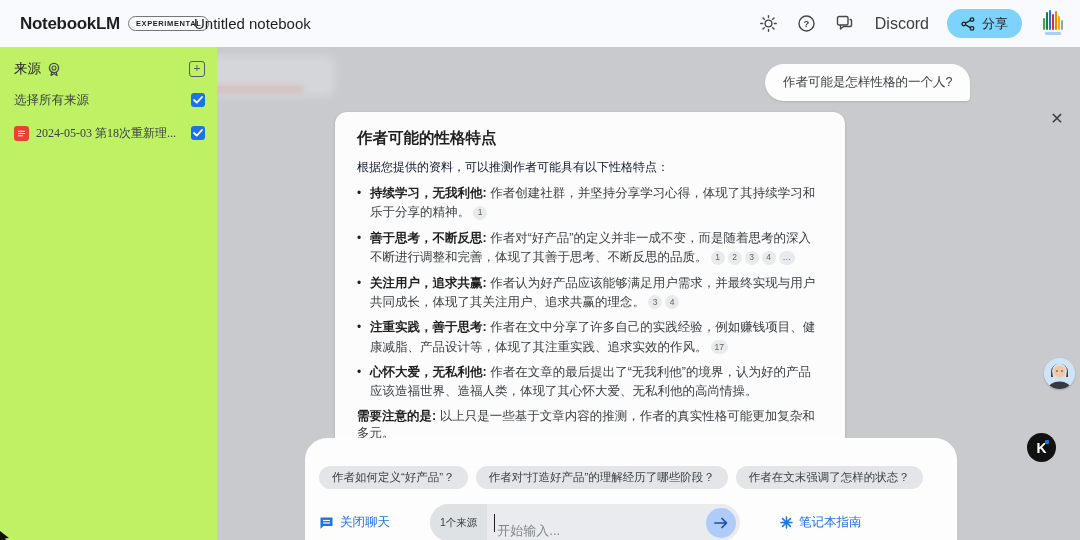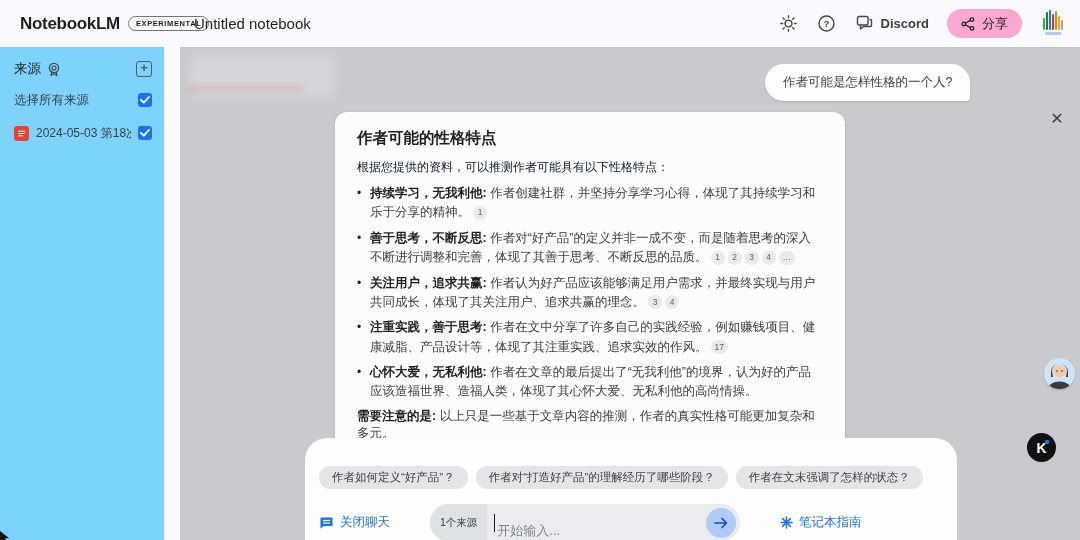--- a/index.html
+++ b/index.html
@@ -10,33 +10,33 @@
   
   .topbar { position:absolute; top:0; left:0; width:1080px; height:47px; background:#f8fafd; z-index:30; display:flex; align-items:center; }
   .topbar-left { display:flex; align-items:center; gap:8px; padding-left:12px; width:180px; flex:0 0 auto; }
   .hamburger { width:18px; height:14px; display:flex; flex-direction:column; justify-content:space-between; cursor:pointer; padding:1px 0; }
   .hamburger span { display:block; height:2px; background:#444746; border-radius:1px; }
   .brand { font-size:17px; font-weight:bold; color:#1f1f1f; letter-spacing:-0.3px; }
   .exp-badge { border:1px solid #747775; border-radius:9px; font-size:7.5px; letter-spacing:0.6px; color:#1f1f1f; padding:2px 7px; font-weight:bold; }
   .nb-title { font-size:15px; color:#1f1f1f; margin-left:14px; cursor:text; }
   .topbar-right { margin-left:auto; display:flex; align-items:center; gap:18px; padding-right:14px; }
   .icon-btn { width:20px; height:20px; display:flex; align-items:center; justify-content:center; cursor:pointer; color:#444746; }
-  .discord-link { display:flex; align-items:center; gap:6px; cursor:pointer; color:#3c4043; font-size:13px;font-weight:bold; }
-  .share-pill { display:flex; align-items:center; gap:7px; background:#f9a8d4; border:none; border-radius:15px; height:29px; padding:0 14px; cursor:pointer; font-size:13px; color:#1f1f1f; font-family:inherit; }
+  .discord-link { display:flex; align-items:center; gap:20px; cursor:pointer; color:#3c4043; font-size:16px; }
+  .share-pill { display:flex; align-items:center; gap:7px; background:#7dd3fc; border:none; border-radius:15px; height:29px; padding:0 14px; cursor:pointer; font-size:13px; color:#1f1f1f; font-family:inherit; }
   .user-avatar { width:26px; height:28px; cursor:pointer; display:flex; flex-direction:column; align-items:center; gap:2px; }
   .stripes { display:flex; align-items:flex-end; gap:1px; height:20px; }
   .stripes i { width:2px; border-radius:1px; display:block; }
   .stripes .s1{height:12px;background:#34a853;} .stripes .s2{height:18px;background:#188038;}
   .stripes .s3{height:20px;background:#1a73e8;} .stripes .s4{height:16px;background:#d93025;}
   .stripes .s5{height:19px;background:#ea8600;} .stripes .s6{height:14px;background:#f9ab00;}
   .stripes .s7{height:10px;background:#9aa0a6;}
   .user-avatar b { width:16px; height:3px; background:#aecbfa; border-radius:1px; }
 
   
-  .sidebar { position:absolute; top:47px; left:0; width:164px; height:493px; background:#7dd3fc; z-index:25; padding:10px 12px 0 14px; }
+  .sidebar { position:absolute; top:47px; left:0; width:217px; height:493px; background:#bef264; z-index:25; padding:10px 12px 0 14px;font-family:Liberation Serif, serif; }
   .src-header { display:flex; align-items:center; height:24px; margin-bottom:8px; }
   .src-label { font-size:13.5px; color:#1f1f1f; margin-right:6px; }
   .award-ic { color:#444746; display:flex; }
   .add-src { margin-left:auto; width:16px; height:16px; border:1.6px solid #575b5f; border-radius:3px; color:#575b5f; font-size:13px; line-height:12px; text-align:center; cursor:pointer; font-weight:bold; }
   .select-all-row { display:flex; align-items:center; height:22px; margin-bottom:10px; cursor:pointer; }
   .select-all-label { font-size:12.5px; color:#3c4043; }
   .checkbox { margin-left:auto; width:14px; height:14px; background:#1a73e8; border-radius:3px; display:flex; align-items:center; justify-content:center; flex:0 0 auto; cursor:pointer; }
   .src-item { display:flex; align-items:center; gap:7px; height:24px; cursor:pointer; }
   .pdf-ic { width:15px; height:15px; background:#e94235; border-radius:3px; display:flex; align-items:center; justify-content:center; flex:0 0 auto; }
   .src-title { font-size:12px; color:#3c4043; white-space:nowrap; overflow:hidden; flex:1 1 auto; }

